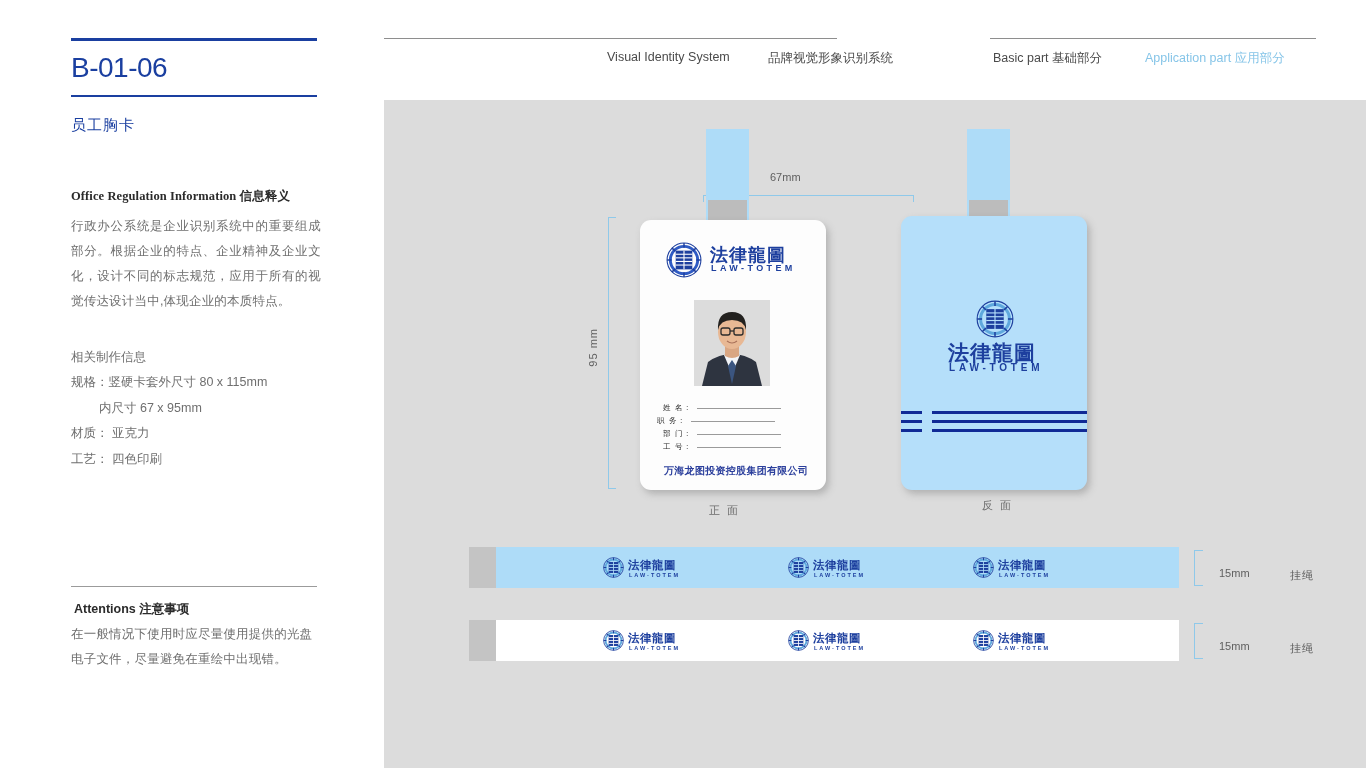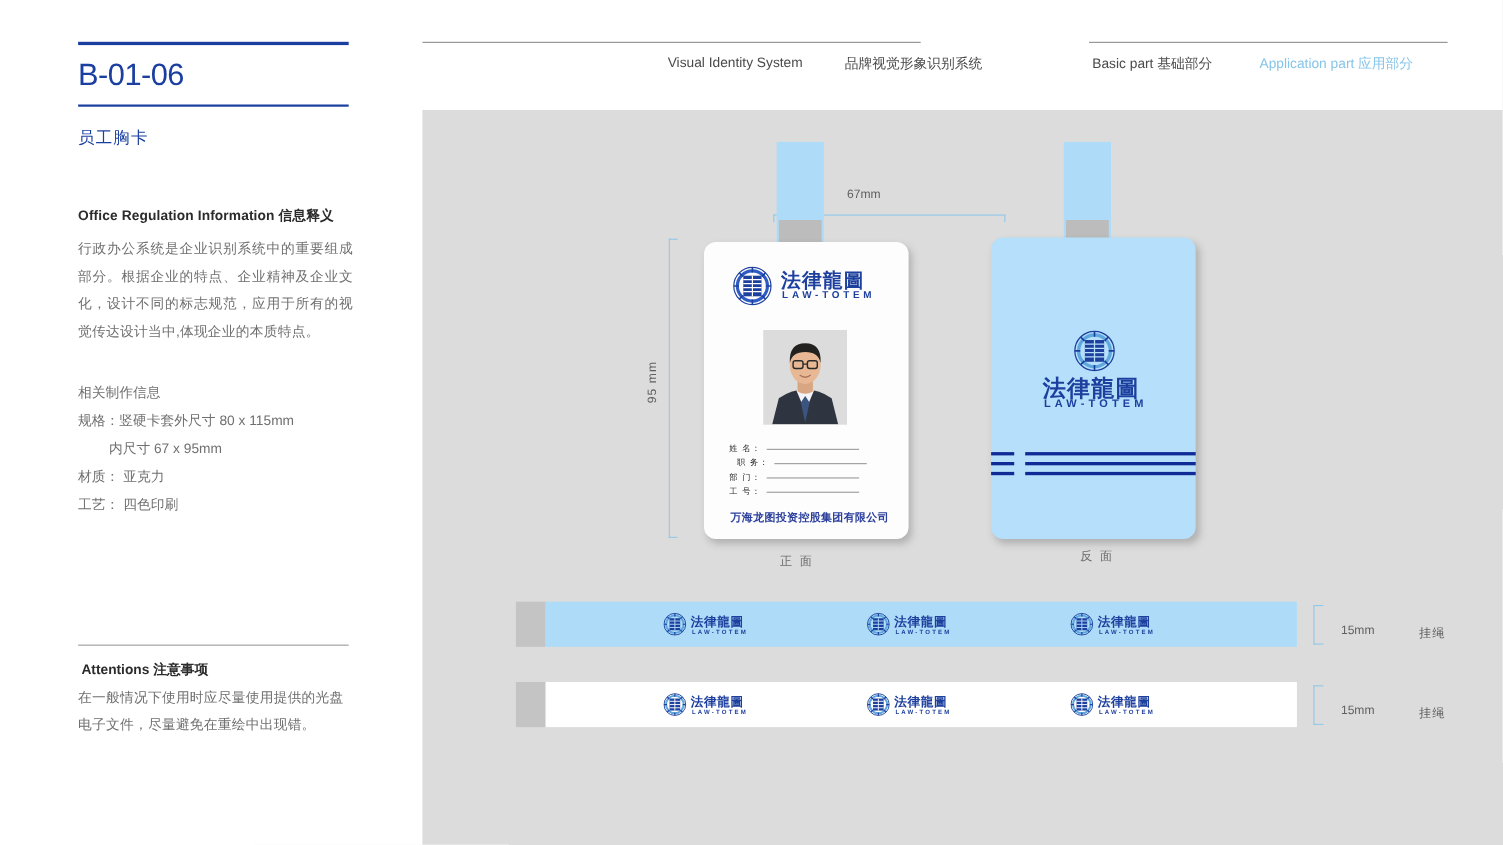--- a/index.html
+++ b/index.html
@@ -21,21 +21,21 @@
     position:absolute; left:71px; top:52px;
     font-size:28px; font-weight:normal; color:#1a3fa0; letter-spacing:-0.5px;
   }
   #doc-subtitle {
     position:absolute; left:71px; top:116px;
     font-size:15px; color:#1a3fa0; font-weight:500; letter-spacing:1px;
   }
 
   #info-heading {
     position:absolute; left:71px; top:188px;
-    font-size:12.5px; color:#2b2b2b; font-weight:bold; letter-spacing:0.1px;
+    font-size:12.5px; color:#2b2b2b; font-weight:bold; letter-spacing:0.1px;font-family:Liberation Serif, serif;
   }
   #info-body {
     position:absolute; left:71px; top:214px; width:250px;
     font-size:12.5px; color:#6f6f6f; line-height:25px; letter-spacing:0.2px;
     text-align:justify;
   }
 
   #spec-block { position:absolute; left:71px; top:345px; width:260px; }
   #spec-block .spec-title { font-size:12.5px; color:#6f6f6f; line-height:25px; }
   #spec-block .spec-row  { font-size:12.5px; color:#6f6f6f; line-height:25.5px; white-space:nowrap; }
@@ -235,21 +235,21 @@
           </g>
 
           <path d="M33 41 Q38 45 43 41" stroke="#a9725a" stroke-width="1.2" fill="none"></path>
         </svg>
       </div>
 
       <div class="field-row" style="left:23px; top:183px;">
         <span class="field-label">姓 名：</span>
         <span class="field-line"></span>
       </div>
-      <div class="field-row" style="left:30px; top:196px;">
+      <div class="field-row" style="left:17px; top:196px;">
         <span class="field-label">职 务：</span>
         <span class="field-line"></span>
       </div>
       <div class="field-row" style="left:23px; top:209px;">
         <span class="field-label">部 门：</span>
         <span class="field-line"></span>
       </div>
       <div class="field-row" style="left:23px; top:222px;">
         <span class="field-label">工 号：</span>
         <span class="field-line"></span>

